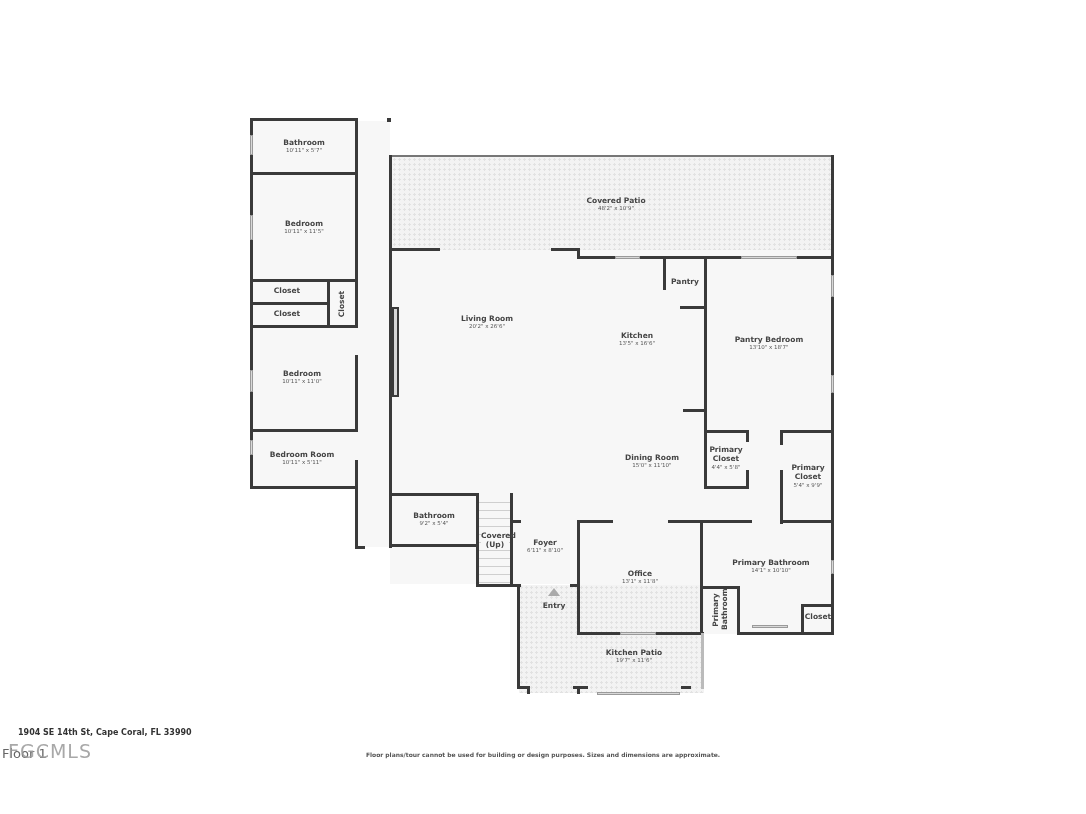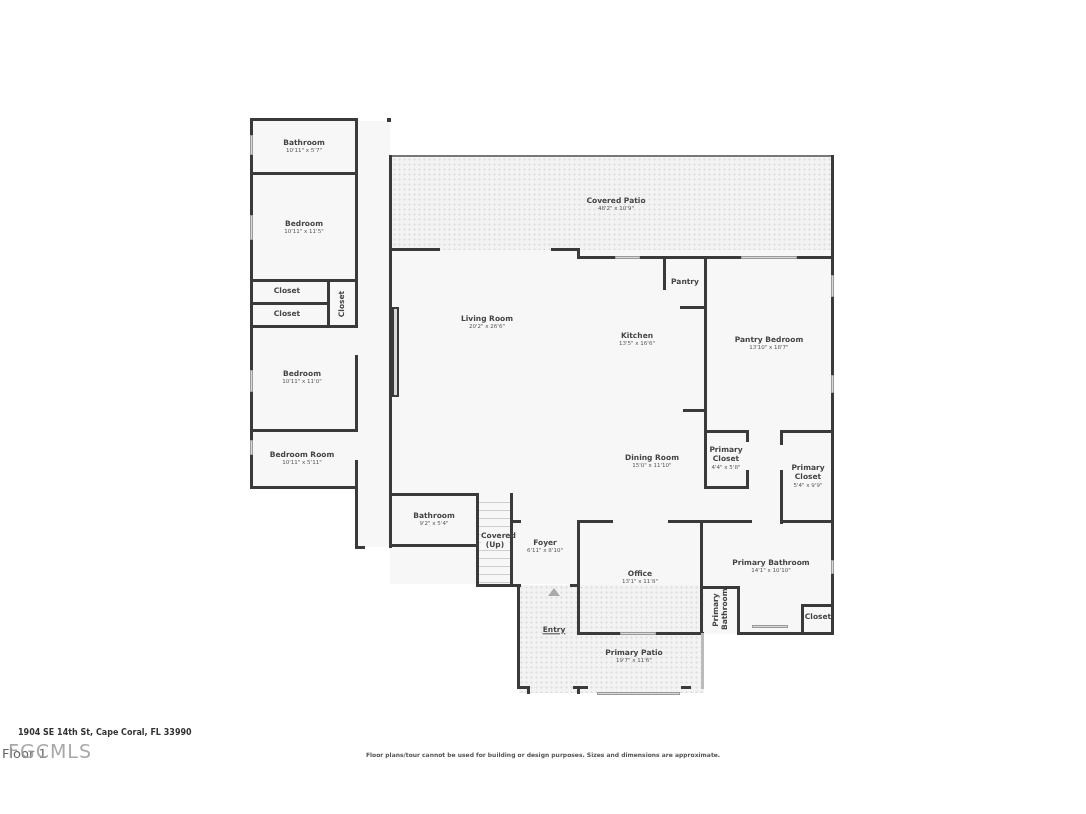--- a/index.html
+++ b/index.html
@@ -195,25 +195,25 @@
   <div class="lbl" style="left:771px;top:566px;">
       <span class="n">Primary Bathroom</span>
       <span class="d">14'1" x 10'10"</span>
     </div>
   <div class="lbl vert" style="left:720px;top:610px;width:40px;white-space:normal;">
       <span class="n">Primary Bathroom</span>
     </div>
   <div class="lbl" style="left:818px;top:617px;">
       <span class="n">Closet</span>
     </div>
-  <div class="lbl" style="left:554px;top:630px;text-decoration:underline;">
+  <div class="lbl" style="left:554px;top:606px;">
       <span class="n">Entry</span>
     </div>
   <div class="lbl" style="left:634px;top:656px;">
-      <span class="n">Primary Patio</span>
+      <span class="n">Kitchen Patio</span>
       <span class="d">19'7" x 11'6"</span>
     </div>
 </div>
 
 <div class="footer-addr">1904 SE 14th St, Cape Coral, FL 33990</div>
 <div class="footer-floor">Floor 1</div>
 <div class="logo">FGCMLS</div>
 <div class="disclaimer">Floor plans/tour cannot be used for building or design purposes. Sizes and dimensions are approximate.</div>
 
 </body></html>

